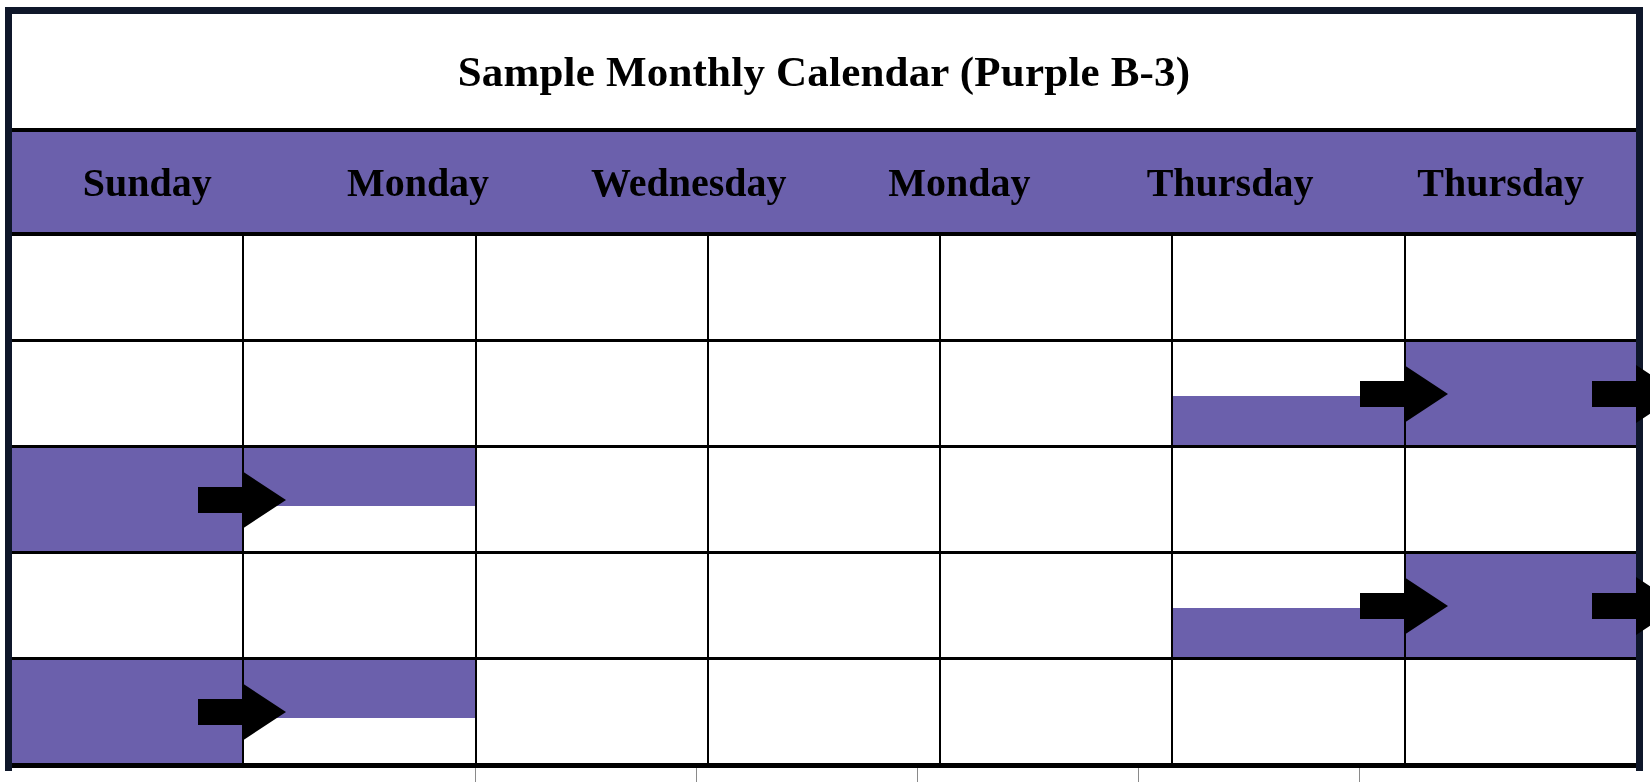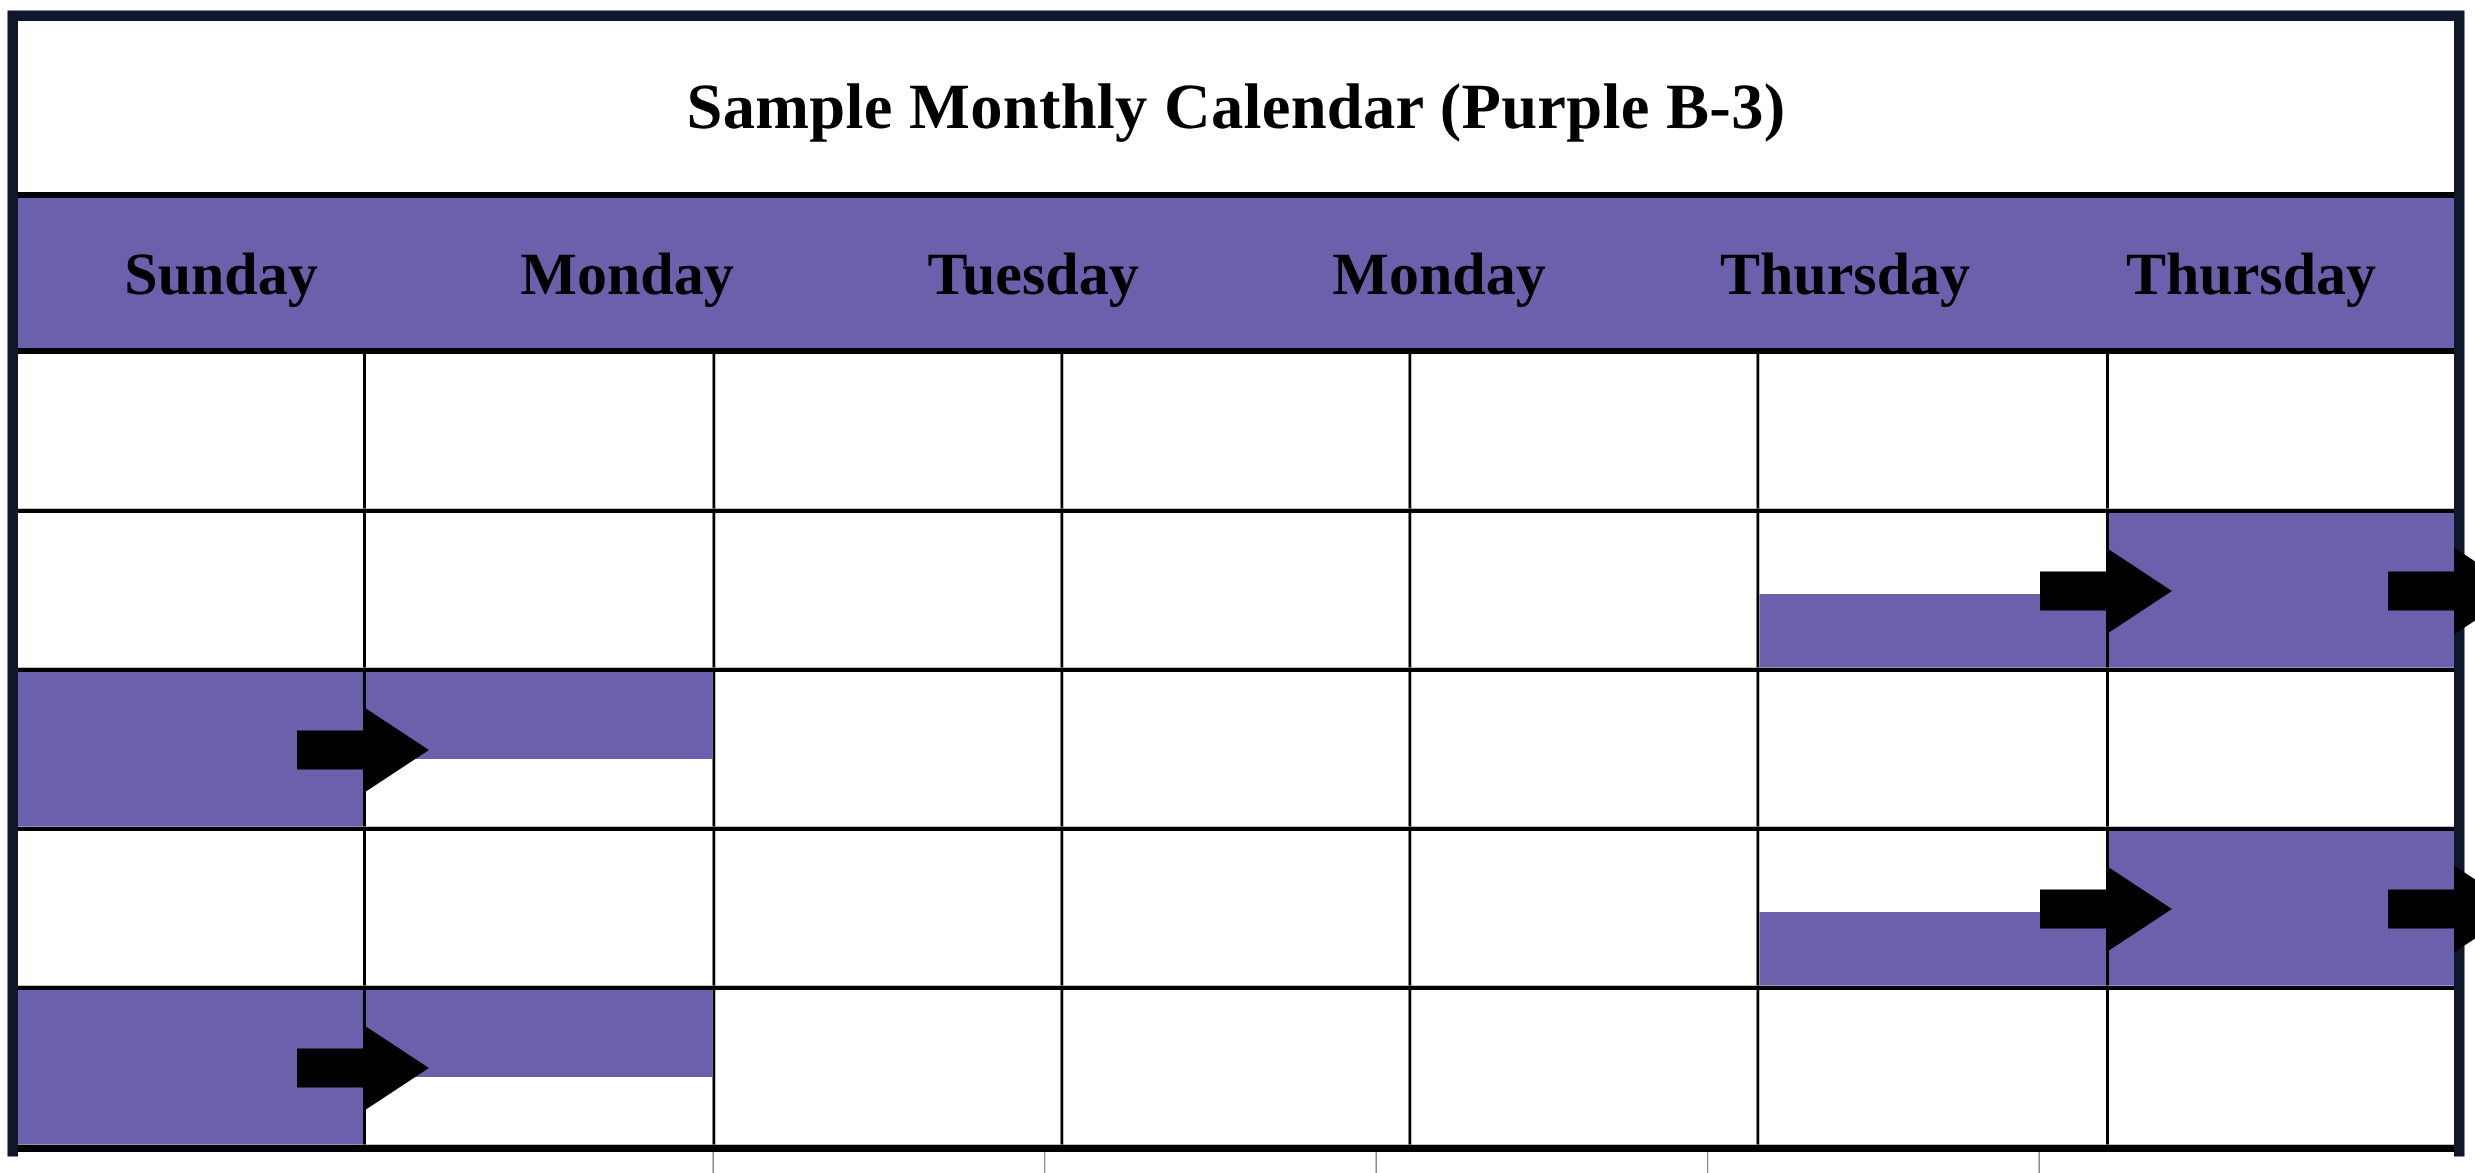--- a/index.html
+++ b/index.html
@@ -91,21 +91,21 @@
 
 <div class="calendar">
 
   <div class="title-row">
     <div class="title-text">Sample Monthly Calendar (Purple B-3)</div>
   </div>
 
   <div class="header-row">
     <div class="header-cell">Sunday</div>
     <div class="header-cell">Monday</div>
-    <div class="header-cell">Tuesday</div>
+    <div class="header-cell">Wednesday</div>
     <div class="header-cell">Monday</div>
     <div class="header-cell">Thursday</div>
     <div class="header-cell">Thursday</div>
   </div>
 
   <div id="week-grid">
       <div class="week-row">
         <div class="day-cell"></div>
         <div class="day-cell"></div>
         <div class="day-cell"></div>

